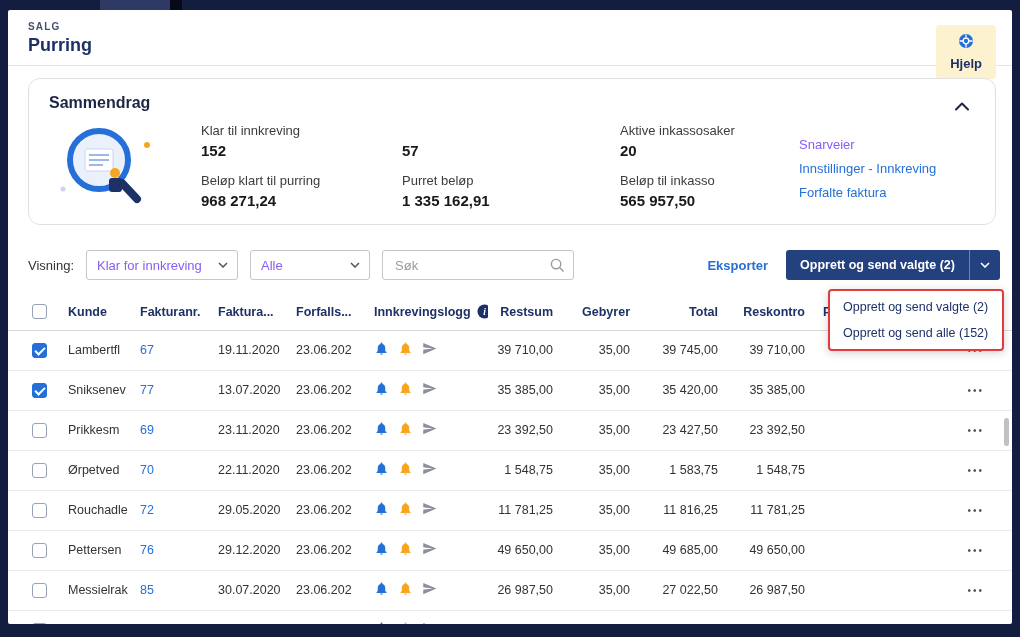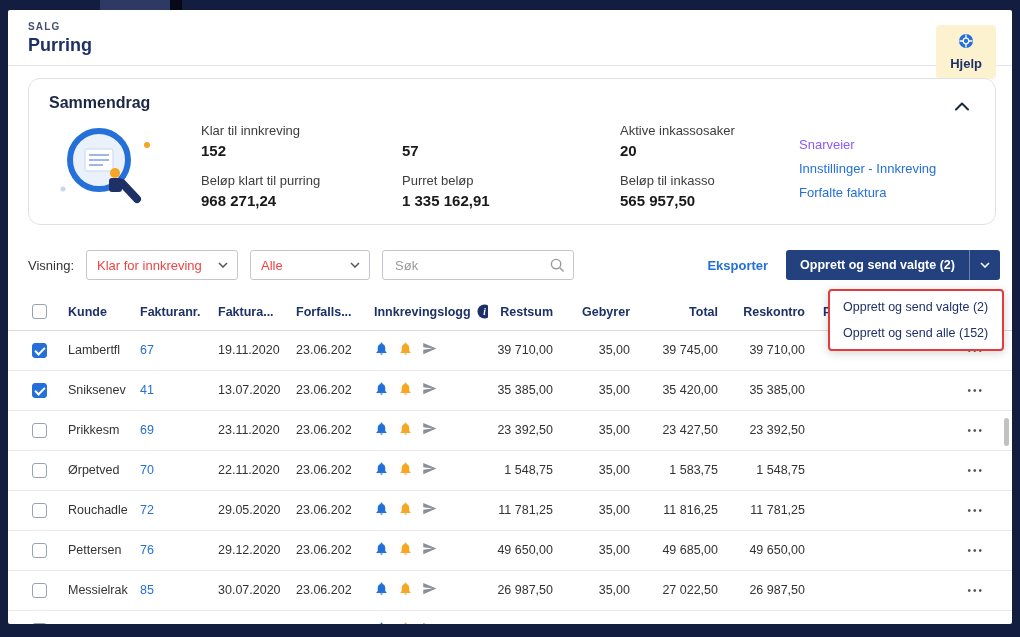--- a/index.html
+++ b/index.html
@@ -48,21 +48,21 @@
   .shortcuts-title{font-size:13px;color:#8b5cf6;margin-bottom:9px;}
   .shortcut-link{display:block;font-size:13px;color:#2470d8;text-decoration:none;margin-bottom:9px;cursor:pointer;}
   
   .toolbar{
     display:flex;align-items:center;margin:25px 12px 0 20px;position:relative;height:30px;
   }
   .view-label{font-size:13px;color:#333;margin-right:12px;}
   .select{
     height:30px;box-sizing:border-box;border:1px solid #c4c6cb;border-radius:3px;background:#fff;
     display:flex;align-items:center;justify-content:space-between;
-    padding:0 9px 0 10px;font-size:13px;color:#ef4444;cursor:pointer;
+    padding:0 9px 0 10px;font-size:13px;color:#8b5cf6;cursor:pointer;
   }
   .select.w1{width:152px;}
   .select.w2{width:120px;margin-left:12px;}
   .searchbox{
     height:30px;box-sizing:border-box;border:1px solid #c4c6cb;border-radius:3px;background:#fff;
     display:flex;align-items:center;width:192px;margin-left:12px;padding:0 8px 0 10px;
   }
   .searchbox input{
     border:none;outline:none;flex:1;font-family:inherit;font-size:13px;color:#333;min-width:0;background:transparent;
   }
@@ -274,21 +274,21 @@
             </span></td>
           <td class="al-right">39 710,00</td>
           <td class="al-right">35,00</td>
           <td class="al-right">39 745,00</td>
           <td class="al-right">39 710,00</td>
           <td class="c-act"><span class="dots">•••</span></td>
         </tr>
         <tr>
           <td class="c-sel"><span class="cb checked"></span></td>
           <td class="c-kunde">Sniksenev</td>
-          <td><a class="lnk">41</a></td>
+          <td><a class="lnk">77</a></td>
           <td>13.07.2020</td>
           <td>23.06.202</td>
           <td><span class="logicons">
               <svg width="15" height="15" viewBox="0 0 24 24" fill="#2470d8">
                 <path d="M12 22c1.1 0 2-.9 2-2h-4a2 2 0 0 0 2 2zm6-6v-5c0-3.1-1.6-5.6-4.5-6.3V4a1.5 1.5 0 0 0-3 0v.7C7.6 5.4 6 7.9 6 11v5l-2 2v1h16v-1l-2-2z"></path>
               </svg>
               <svg width="15" height="15" viewBox="0 0 24 24" fill="#f6a623">
                 <path d="M12 22c1.1 0 2-.9 2-2h-4a2 2 0 0 0 2 2zm6-6v-5c0-3.1-1.6-5.6-4.5-6.3V4a1.5 1.5 0 0 0-3 0v.7C7.6 5.4 6 7.9 6 11v5l-2 2v1h16v-1l-2-2z"></path>
               </svg>
               <svg width="15" height="15" viewBox="0 0 24 24" fill="#8a909a">

